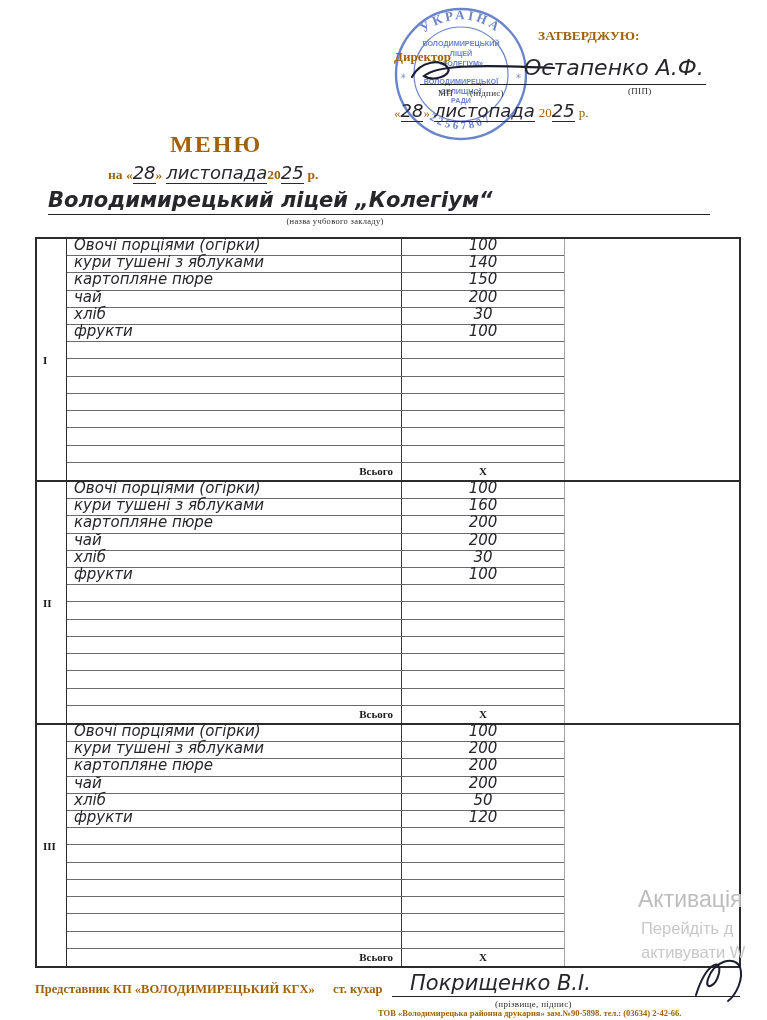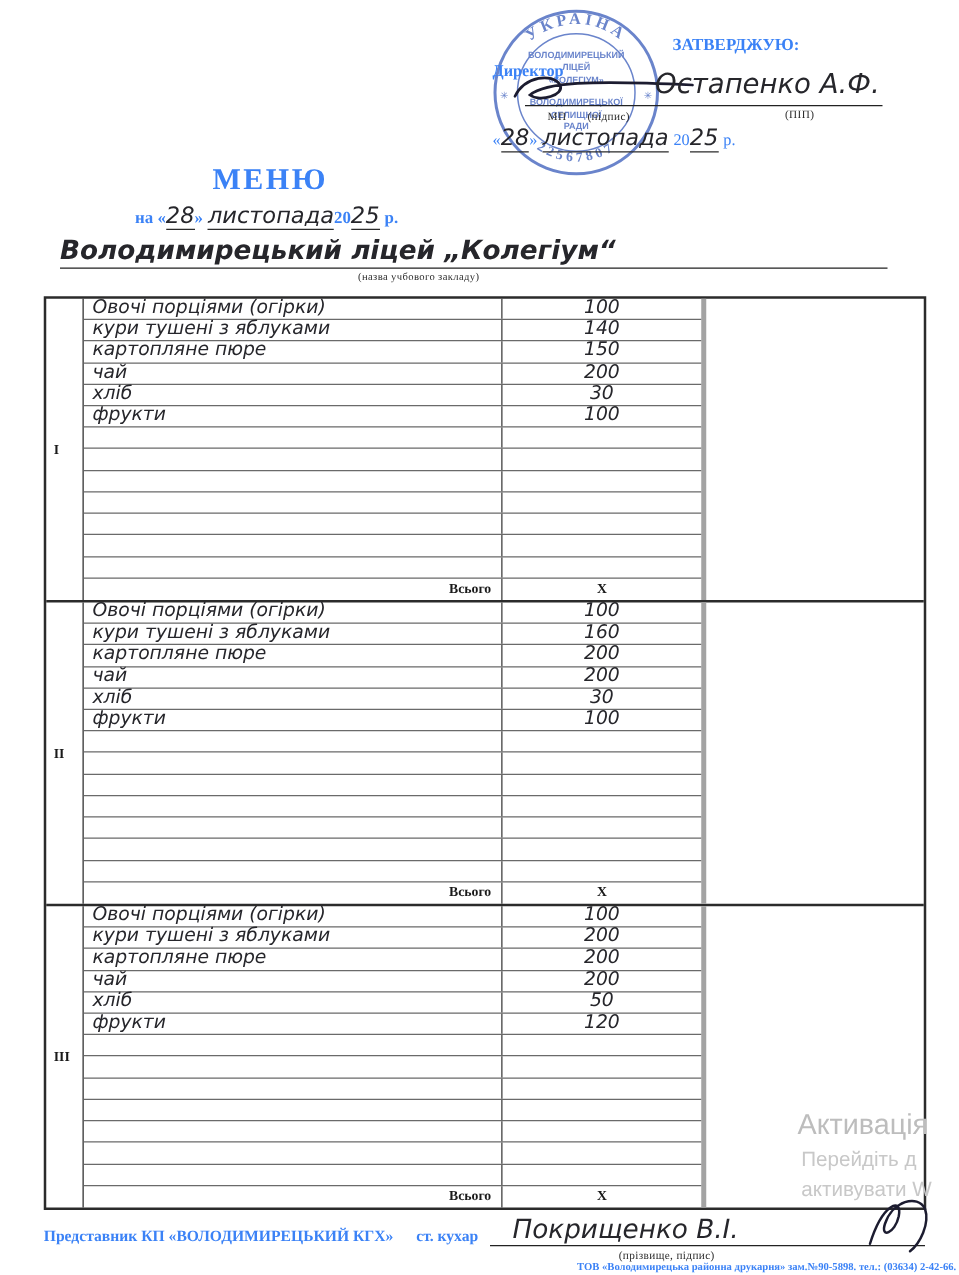--- a/index.html
+++ b/index.html
@@ -1,37 +1,37 @@
 <!DOCTYPE html>
 <html><head>
 <meta charset="utf-8">
 <style>
   html,body{margin:0;padding:0;}
   body{
     width:767px;height:1020px;overflow:hidden;position:relative;
     background:#ffffff;font-family:"Liberation Serif",serif;color:#1a1a1a;
   }
   .abs{position:absolute;}
-  .printed{color:#3b82f6;text-align:right;}
+  .printed{color:#a16207;}
   .b{font-weight:bold;}
   .i{}
   .hw{font-family:"DejaVu Sans",sans-serif;font-style:italic;color:#26262b;}
   .cap{font-size:9px;color:#2c2c2c;letter-spacing:.3px;}
   .uline{border-bottom:1.3px solid #2b2b2b;}
   
   .menu-table{
     position:absolute;left:35px;top:237px;width:706px;height:731px;
     border:2px solid #2b2b2b;box-sizing:border-box;display:flex;flex-direction:column;
     background:transparent;
   }
   .thead{display:flex;height:54px;border-bottom:1.5px solid #2b2b2b;box-sizing:border-box;}
   .sec{display:flex;flex:1;border-bottom:2px solid #2b2b2b;box-sizing:border-box;}
   .sec:last-child{border-bottom:none;}
   .c-cat{width:30px;border-right:1px solid #2b2b2b;box-sizing:border-box;display:flex;align-items:center;}
-  .c-mid{width:498px;border-right:4px solid #a3a3a3;box-sizing:border-box;display:grid;grid-template-rows:repeat(14,1fr);}
+  .c-mid{width:498px;border-right:1px solid #a3a3a3;box-sizing:border-box;display:grid;grid-template-rows:repeat(14,1fr);}
   .c-cost{flex:1;}
   .h-cat{width:30px;border-right:1px solid #2b2b2b;box-sizing:border-box;display:flex;align-items:center;justify-content:center;}
   .h-cat span{writing-mode:vertical-rl;transform:rotate(180deg);font-size:8.5px;font-weight:bold;letter-spacing:.5px;}
   .h-dish{width:335px;border-right:1px solid #2b2b2b;box-sizing:border-box;display:flex;align-items:center;justify-content:center;font-size:11.5px;font-weight:bold;}
   .h-weight{width:163px;border-right:1px solid #2b2b2b;box-sizing:border-box;display:flex;align-items:center;justify-content:center;font-size:11.5px;font-weight:bold;}
   .h-cost{flex:1;display:flex;align-items:center;justify-content:center;text-align:center;font-size:10.5px;font-weight:bold;padding:2px 12px;box-sizing:border-box;line-height:1.25;}
   .row{display:flex;border-bottom:1px solid #6a6a6a;box-sizing:border-box;min-height:0;}
   .row:last-child{border-bottom:none;}
   .cell-dish{width:335px;border-right:1px solid #3a3a3a;box-sizing:border-box;overflow:visible;}
   .cell-weight{flex:1;text-align:center;overflow:visible;}

